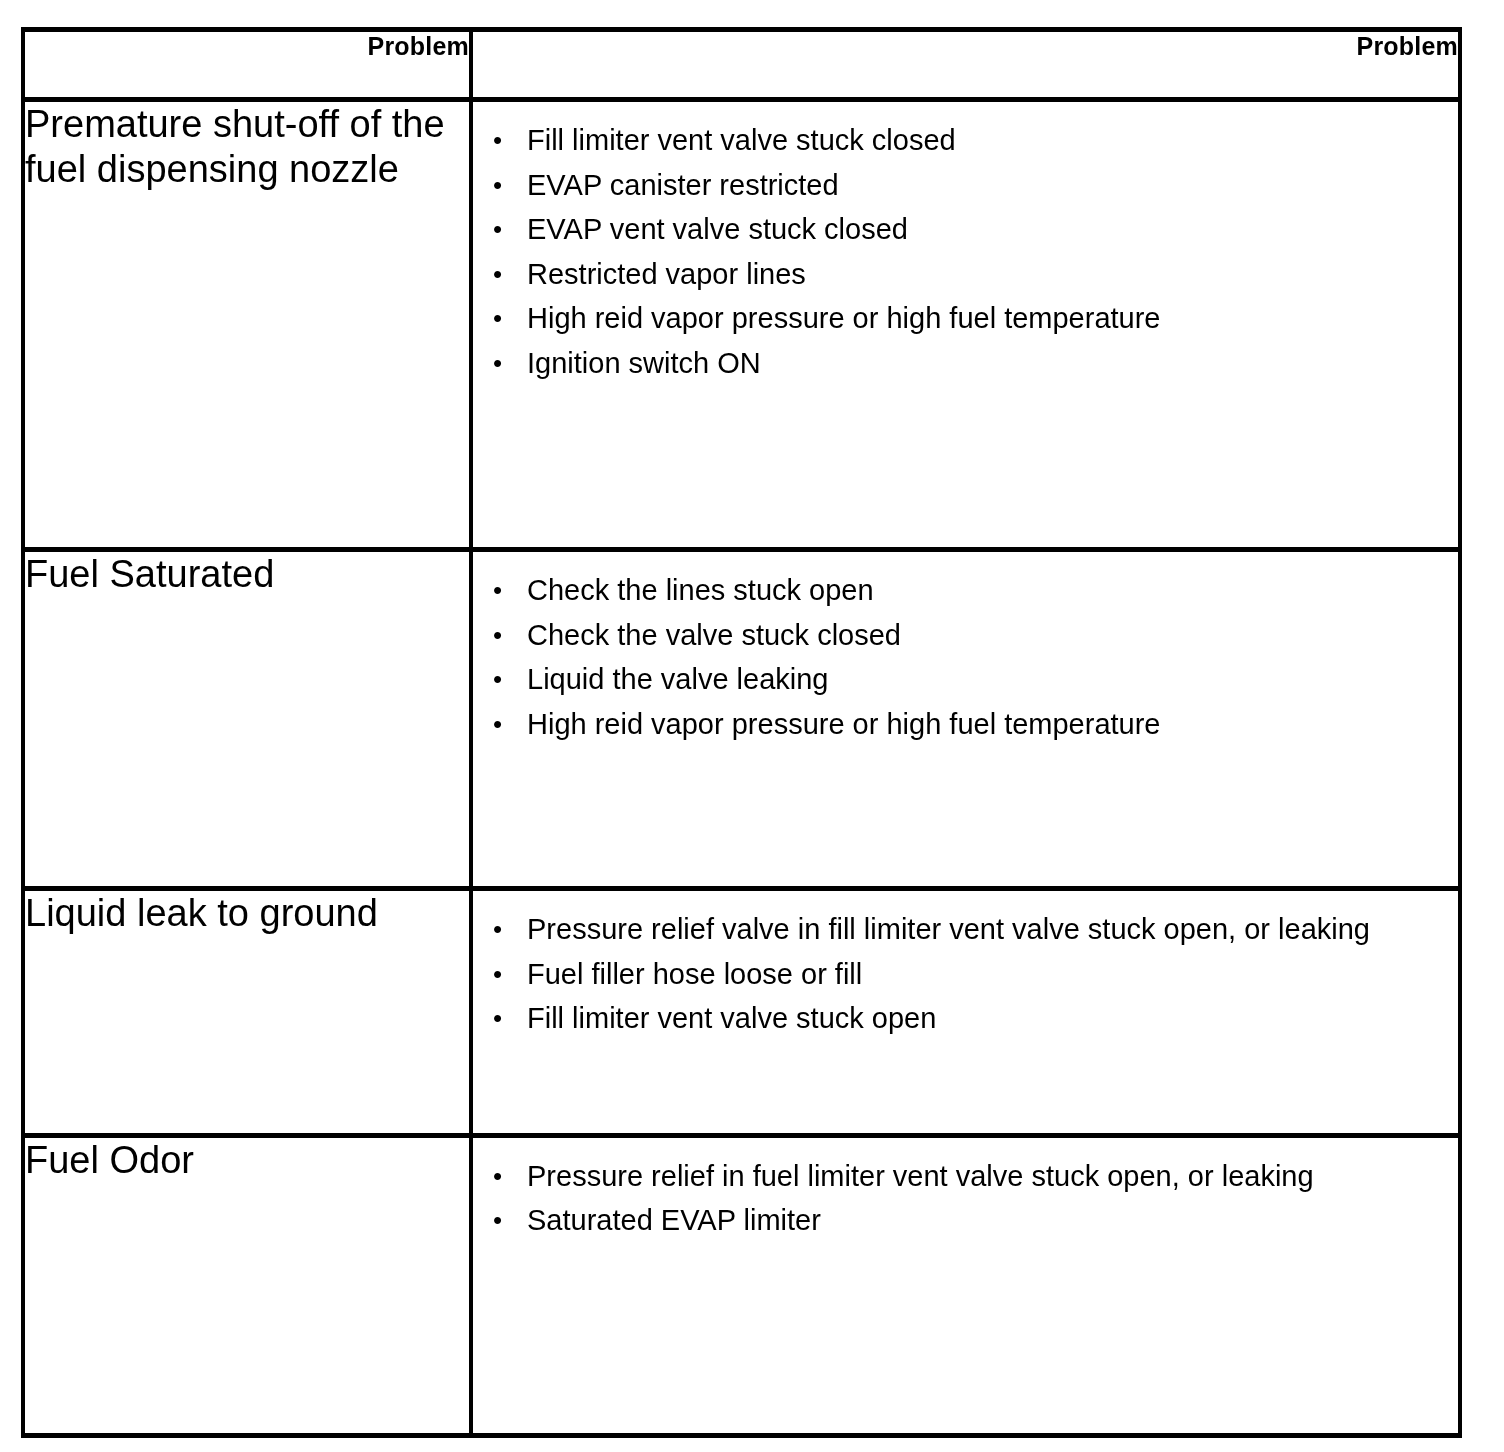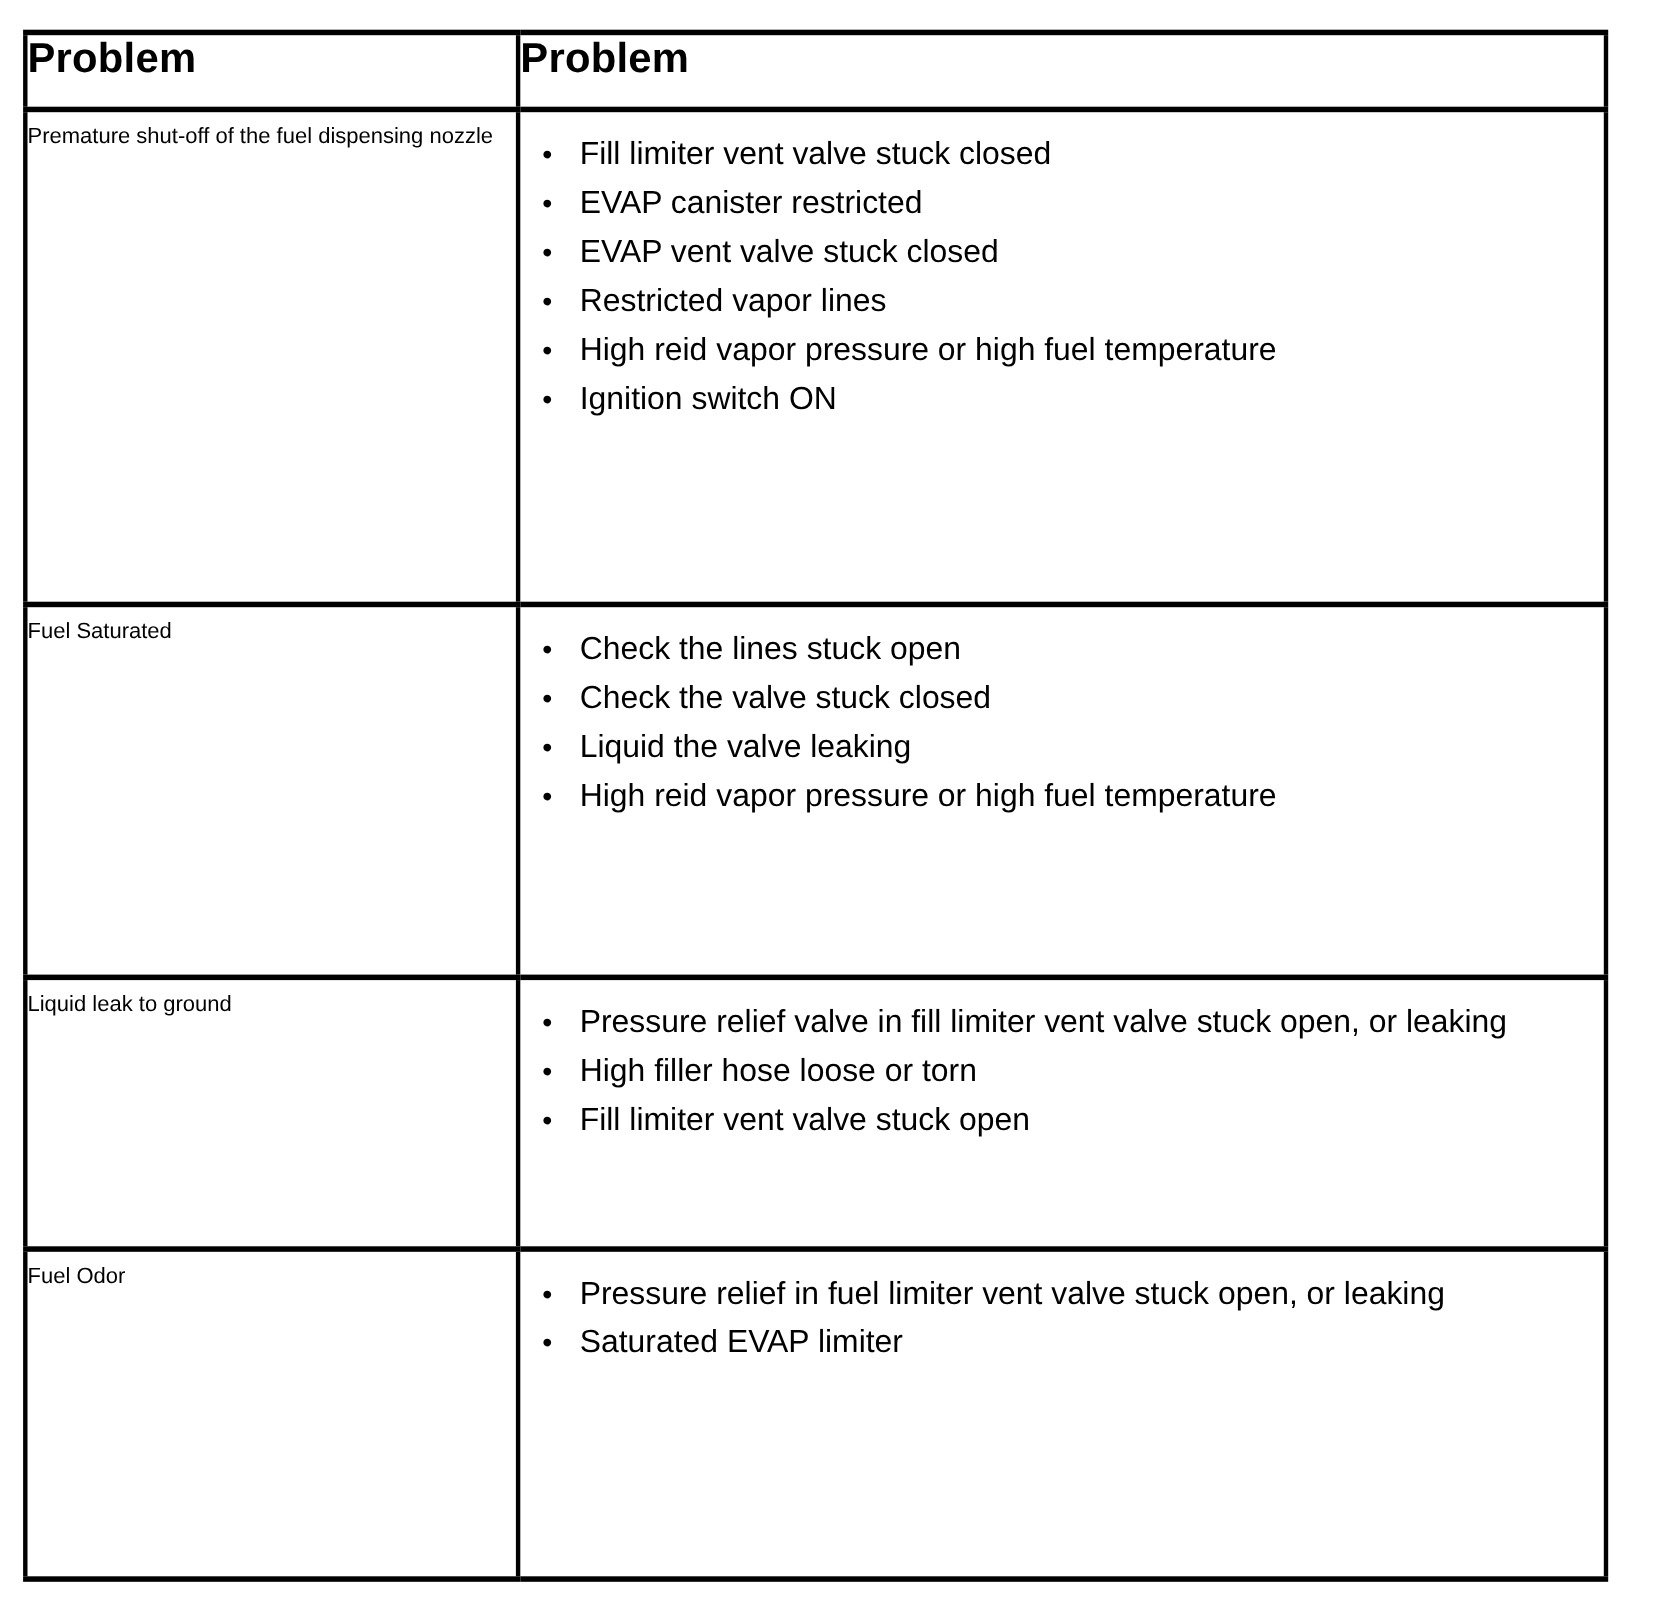--- a/index.html
+++ b/index.html
@@ -36,28 +36,28 @@
     padding: 0;
   }
   thead tr { height: 70px; }
   tbody tr:nth-child(1) { height: 384px; }
   tbody tr:nth-child(2) { height: 289px; }
   tbody tr:nth-child(3) { height: 210px; }
   tbody tr:nth-child(4) { height: 256px; }
   tbody tr:nth-child(5) { height: 202px; font-weight: bold; }
 
   th.header-cell {
-    font-size: 38px;
+    font-size: 25px;
     font-weight: bold;
-    text-align: left;
+    text-align: right;
     vertical-align: middle;
     letter-spacing: 0.2px;
   }
   td.problem-cell {
-    font-size: 20px;
+    font-size: 38px;
     line-height: 44.5px;
     padding: 16px 36px 0 16px;
   }
   td.causes-cell { padding: 0; }
   ul.causes-list {
     list-style: none;
     margin: 0;
     padding: 16px 10px 0 0;
   }
   li.cause-item {
@@ -112,21 +112,21 @@
               <li class="cause-item"><span class="bullet">•</span><span class="cause-text">Liquid the valve leaking</span></li>
               <li class="cause-item"><span class="bullet">•</span><span class="cause-text">High reid vapor pressure or high fuel temperature</span></li>
             </ul>
           </td>
         </tr>
         <tr>
           <td class="problem-cell">Liquid leak to ground</td>
           <td class="causes-cell">
             <ul class="causes-list">
               <li class="cause-item"><span class="bullet">•</span><span class="cause-text">Pressure relief valve in fill limiter vent valve stuck open, or leaking</span></li>
-              <li class="cause-item"><span class="bullet">•</span><span class="cause-text">High filler hose loose or torn</span></li>
+              <li class="cause-item"><span class="bullet">•</span><span class="cause-text">Fuel filler hose loose or fill</span></li>
               <li class="cause-item"><span class="bullet">•</span><span class="cause-text">Fill limiter vent valve stuck open</span></li>
             </ul>
           </td>
         </tr>
         <tr>
           <td class="problem-cell">Fuel Odor</td>
           <td class="causes-cell">
             <ul class="causes-list">
               <li class="cause-item"><span class="bullet">•</span><span class="cause-text">Pressure relief in fuel limiter vent valve stuck open, or leaking</span></li>
               <li class="cause-item"><span class="bullet">•</span><span class="cause-text">Saturated EVAP limiter</span></li>

